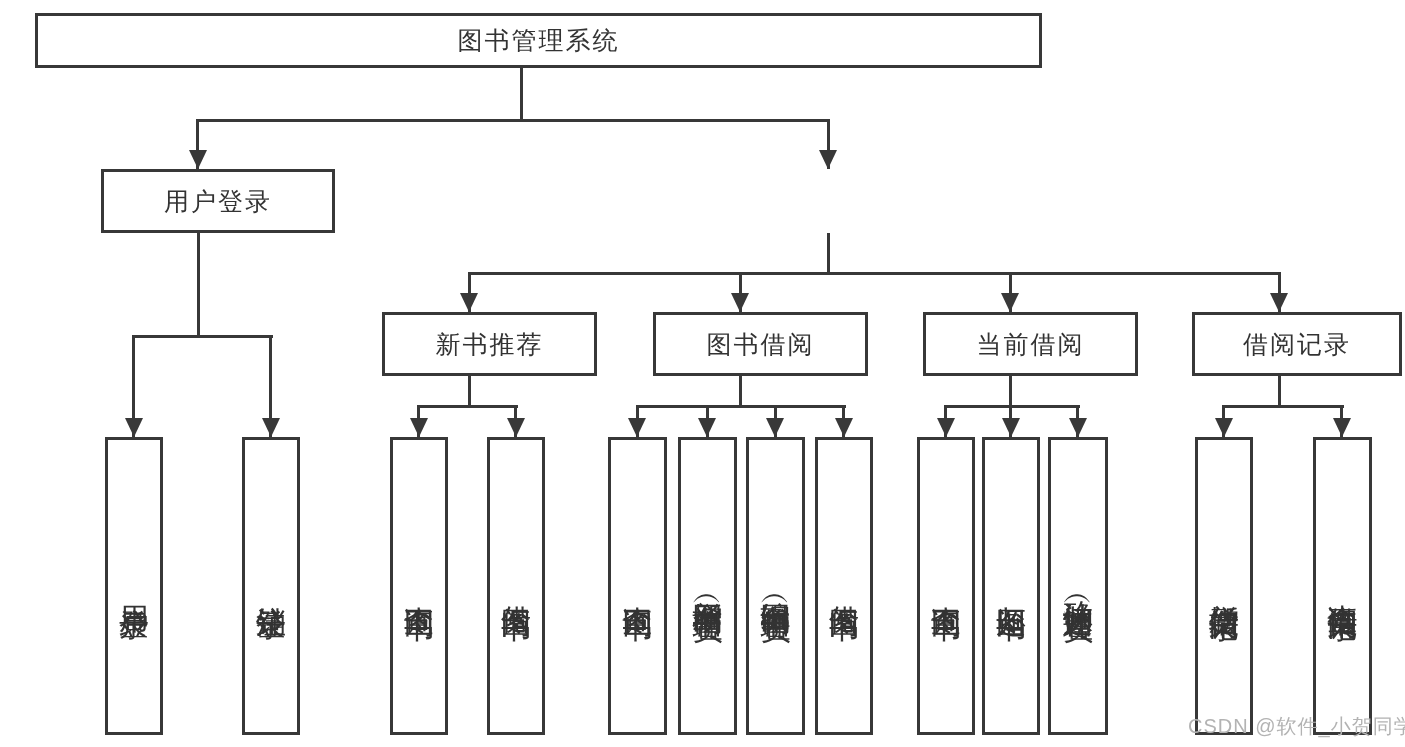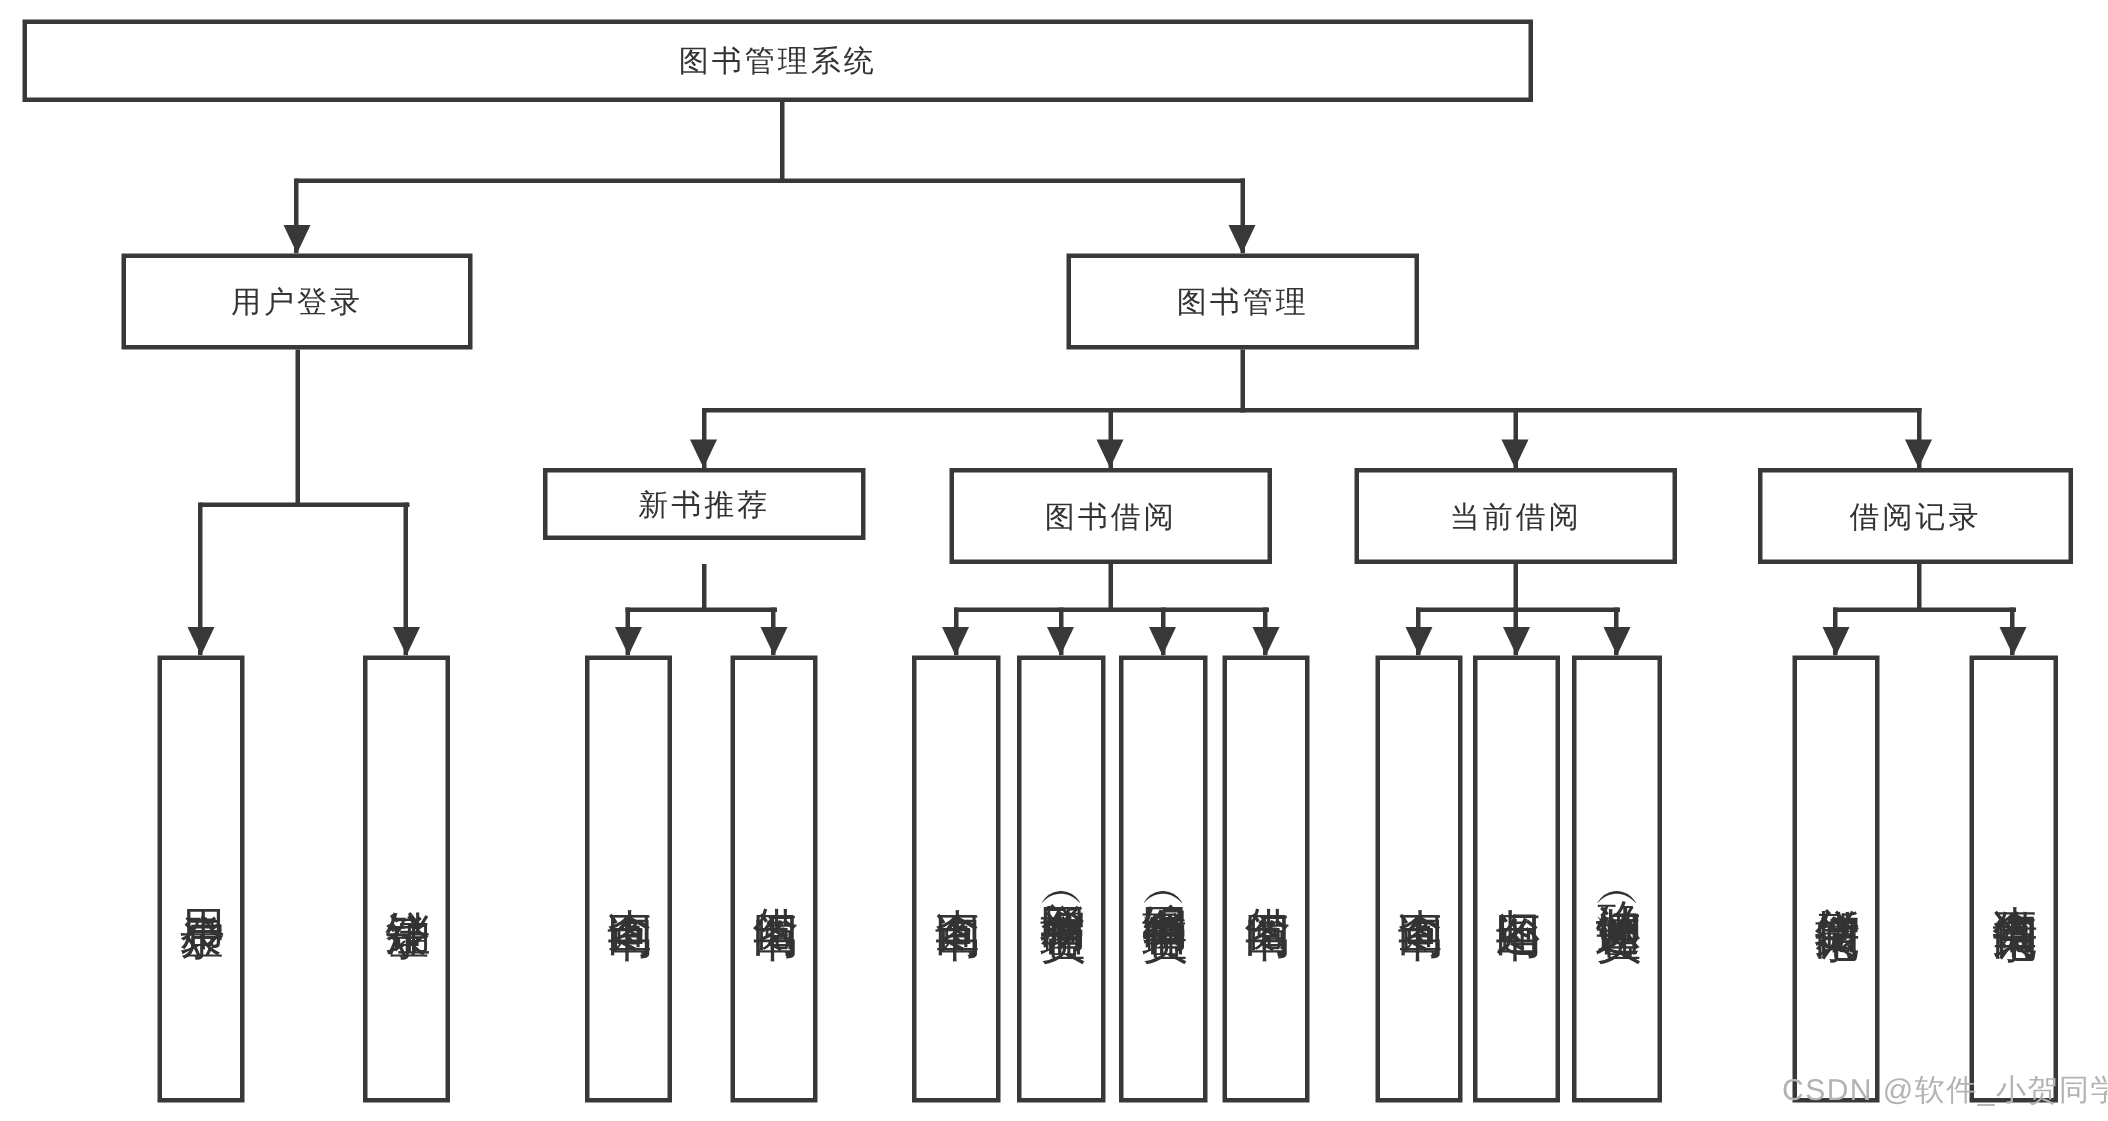--- a/index.html
+++ b/index.html
@@ -14,21 +14,21 @@
     background:var(--background);overflow:hidden;
     font-family:"Liberation Sans","DejaVu Sans",sans-serif;
     color:var(--text);
   }
   .node{
     position:absolute;box-sizing:border-box;
     border:3px solid var(--line);background:#fff;
     display:flex;align-items:center;justify-content:center;
     color:var(--text);
   }
-  .hnode{font-size:20px;letter-spacing:2px;white-space:nowrap;}
+  .hnode{font-size:25px;letter-spacing:2px;white-space:nowrap;margin-left:20px;}
   .vnode{
     writing-mode:vertical-rl;text-orientation:mixed;
     font-size:30px;line-height:1;letter-spacing:2px;
     top:437px;height:298px;
   }
   .hl{position:absolute;height:3px;background:var(--line);}
   .vl{position:absolute;width:3px;background:var(--line);}
   .ar{
     position:absolute;width:0;height:0;
     border-left:9px solid transparent;border-right:9px solid transparent;
@@ -48,41 +48,40 @@
   <div class="node hnode" style="left:15px;top:13px;width:1007px;height:55px">图书管理系统</div>
 
   <div class="vl" style="left:520px;top:68px;height:54px"></div>
   <div class="hl" style="left:197px;top:119px;width:633px"></div>
   <div class="vl" style="left:196px;top:119px;height:50px"></div>
   <div class="ar" style="left:189px;top:150px"></div>
   <div class="vl" style="left:827px;top:119px;height:50px"></div>
   <div class="ar" style="left:819px;top:150px"></div>
 
   <div class="node hnode" style="left:81px;top:169px;width:234px;height:64px">用户登录</div>
-  <div class="node hnode" style="left:711px;top:169px;width:235px;height:64px">图书管理</div>
 
   <div class="vl" style="left:197px;top:233px;height:104px"></div>
   <div class="hl" style="left:133px;top:335px;width:140px"></div>
   <div class="vl" style="left:132px;top:335px;height:102px"></div>
   <div class="ar" style="left:125px;top:418px"></div>
   <div class="vl" style="left:269px;top:335px;height:102px"></div>
   <div class="ar" style="left:262px;top:418px"></div>
 
   <div class="vl" style="left:827px;top:233px;height:42px"></div>
   <div class="hl" style="left:468px;top:272px;width:813px"></div>
   <div class="vl" style="left:468px;top:272px;height:40px"></div>
   <div class="ar" style="left:460px;top:293px"></div>
   <div class="vl" style="left:739px;top:272px;height:40px"></div>
   <div class="ar" style="left:731px;top:293px"></div>
   <div class="vl" style="left:1009px;top:272px;height:40px"></div>
   <div class="ar" style="left:1001px;top:293px"></div>
   <div class="vl" style="left:1278px;top:272px;height:40px"></div>
   <div class="ar" style="left:1270px;top:293px"></div>
 
-  <div class="node hnode" style="left:362px;top:312px;width:215px;height:48px">新书推荐</div>
+  <div class="node hnode" style="left:362px;top:312px;width:215px;height:64px">新书推荐</div>
   <div class="node hnode" style="left:903px;top:312px;width:215px;height:64px">当前借阅</div>
   <div class="node hnode" style="left:633px;top:312px;width:215px;height:64px">图书借阅</div>
   <div class="node hnode" style="left:1172px;top:312px;width:210px;height:64px">借阅记录</div>
 
   <div class="vl" style="left:468px;top:376px;height:32px"></div>
   <div class="hl" style="left:417px;top:405px;width:101px"></div>
   <div class="vl" style="left:417px;top:405px;height:32px"></div>
   <div class="ar" style="left:410px;top:418px"></div>
   <div class="vl" style="left:514px;top:405px;height:32px"></div>
   <div class="ar" style="left:507px;top:418px"></div>

